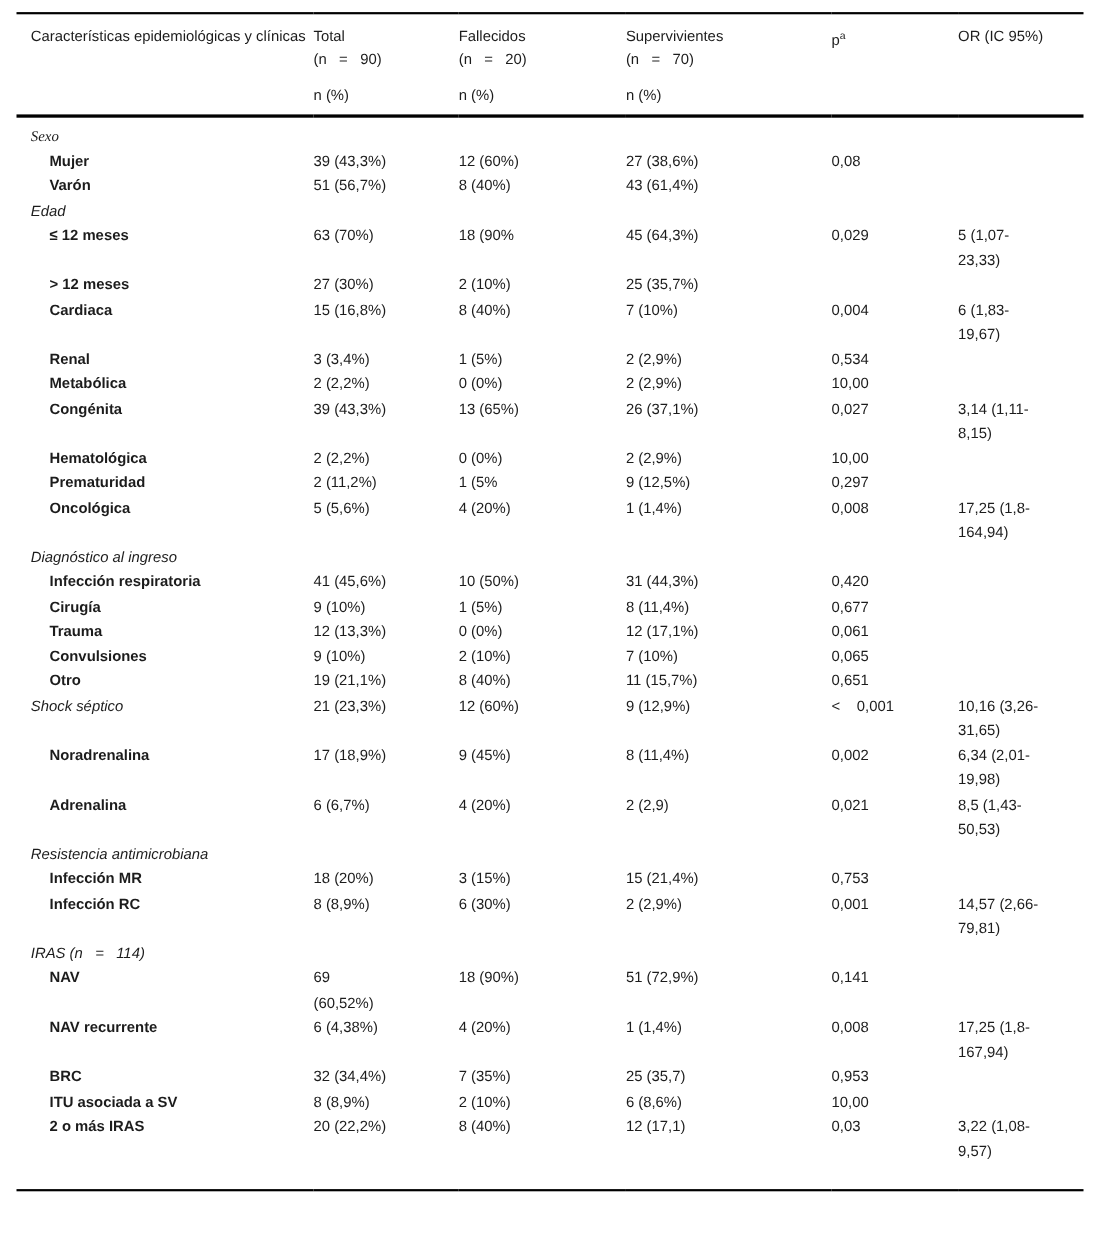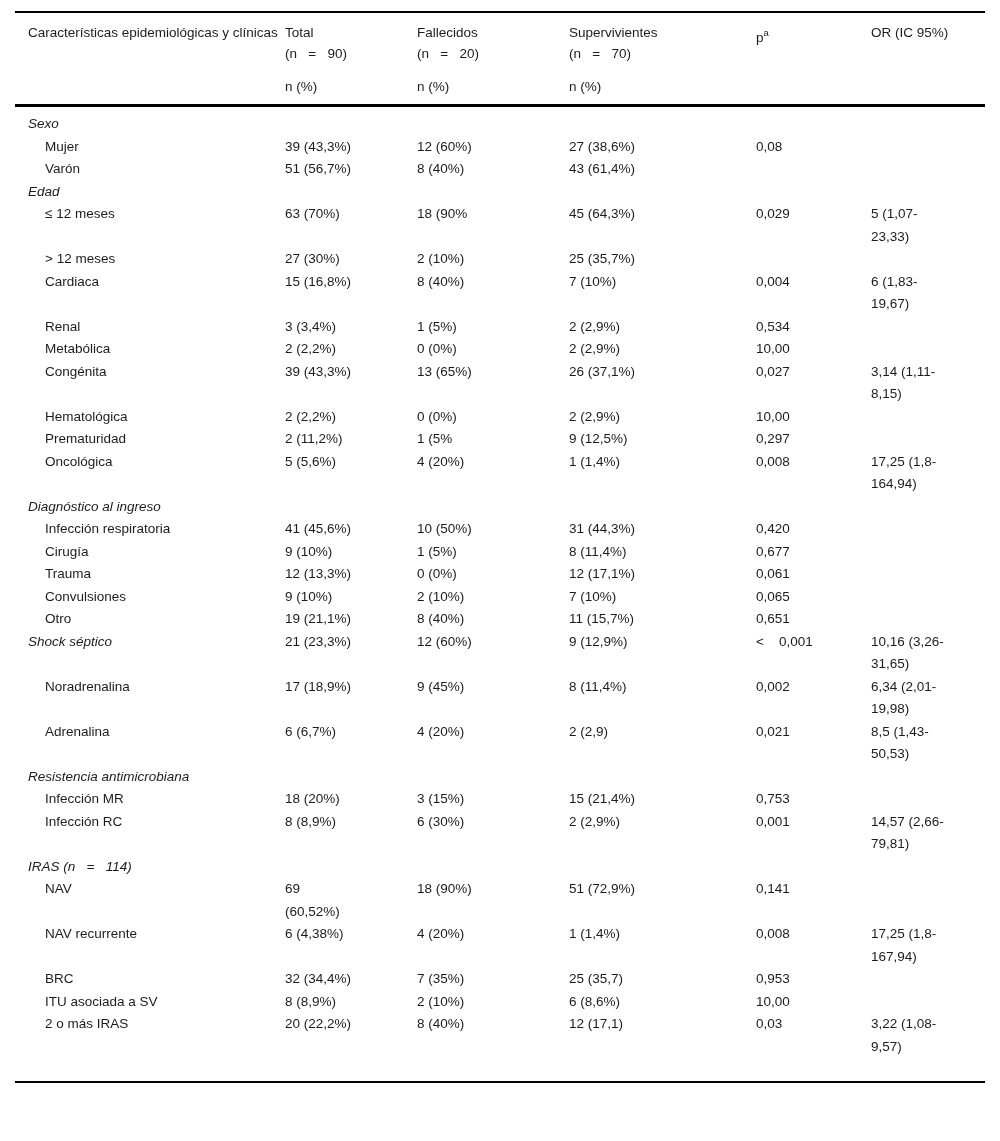--- a/index.html
+++ b/index.html
@@ -54,23 +54,23 @@
   thead sup { font-size: 9.5px; }
 
   tbody td {
     vertical-align: top;
     font-size: 13.5px;
     line-height: 22.5px;
     white-space: pre-wrap;
     padding: 0 4px 0 0;
   }
   tbody td.c1 { padding-left: 13px; }
-  tbody td.c1.item { padding-left: 30px; }
+  tbody td.c1.item { padding-left: 30px; font-weight: bold; }
   tbody td.c1.section, tbody td.c1.section-data { font-style: italic; }
-  tbody tr:first-child td { padding-top: 6px; }
+  tbody tr:first-child td { padding-top: 6px; font-family: Liberation Serif, serif; }
   tbody tr:last-child td { padding-bottom: 23px; }
 </style>
 </head>
 <body>
 
 <div class="page">
   <table class="data-table">
     <colgroup>
       <col class="c1">
         <col class="c2">

